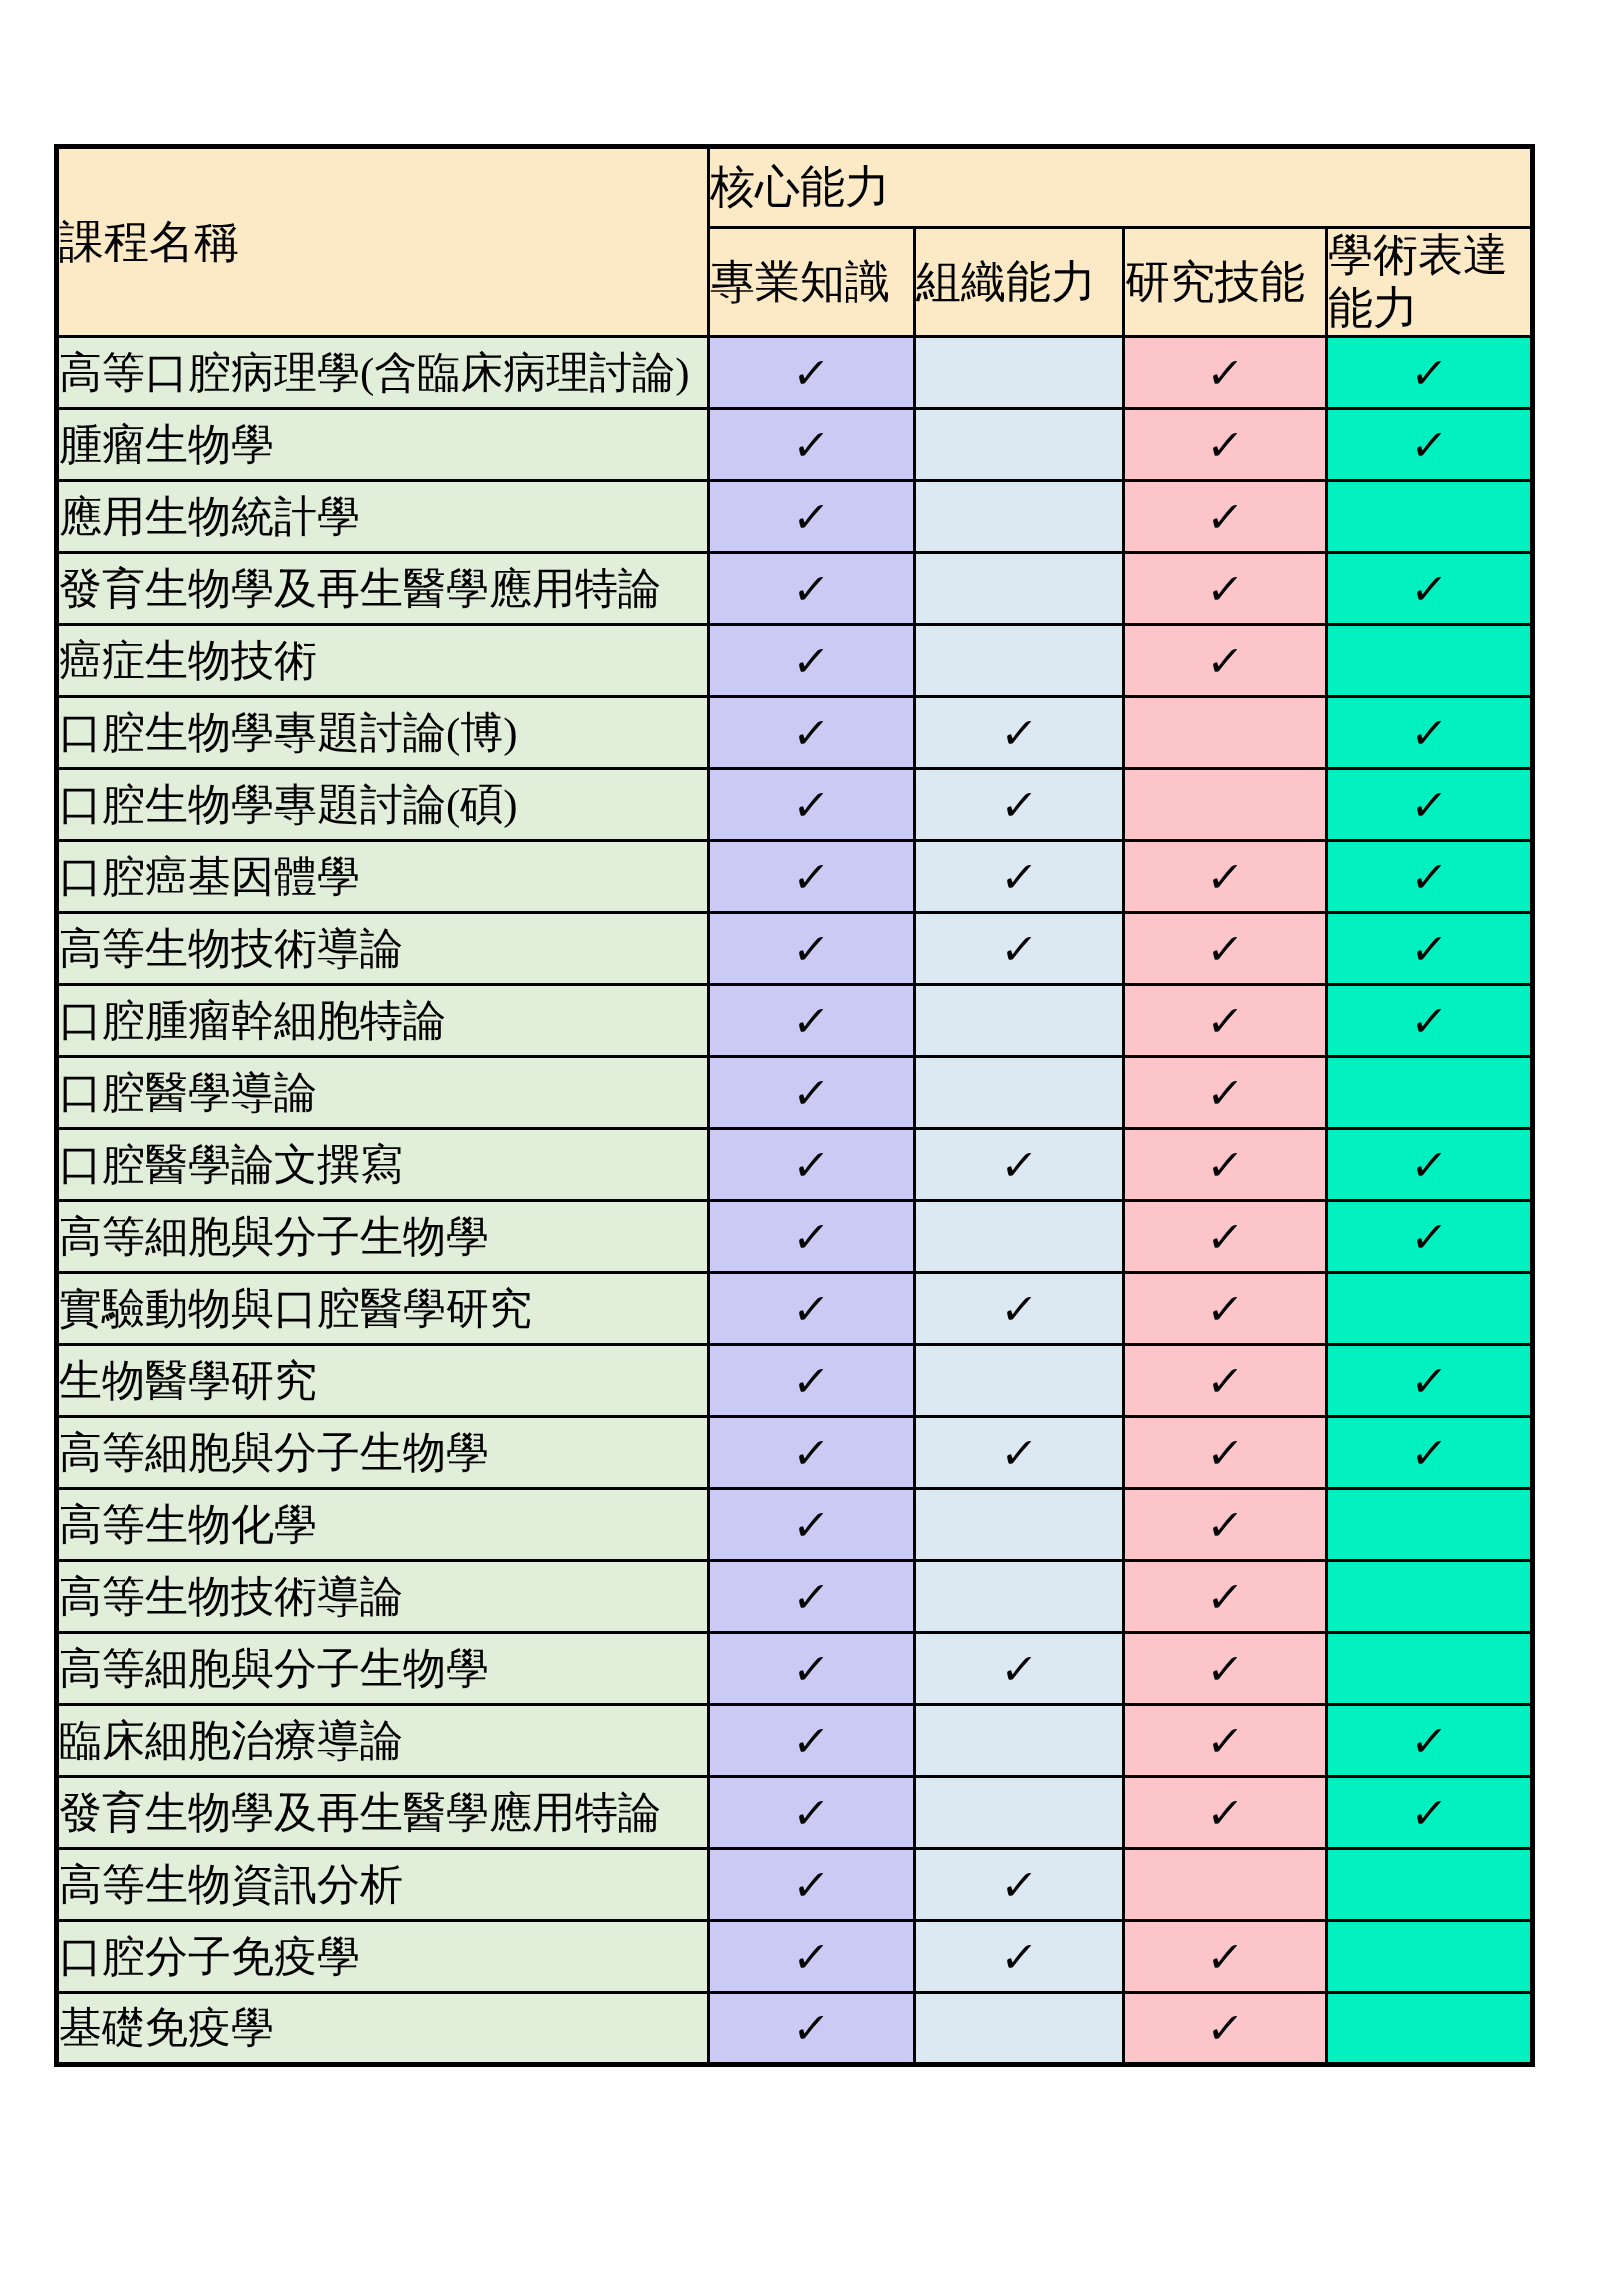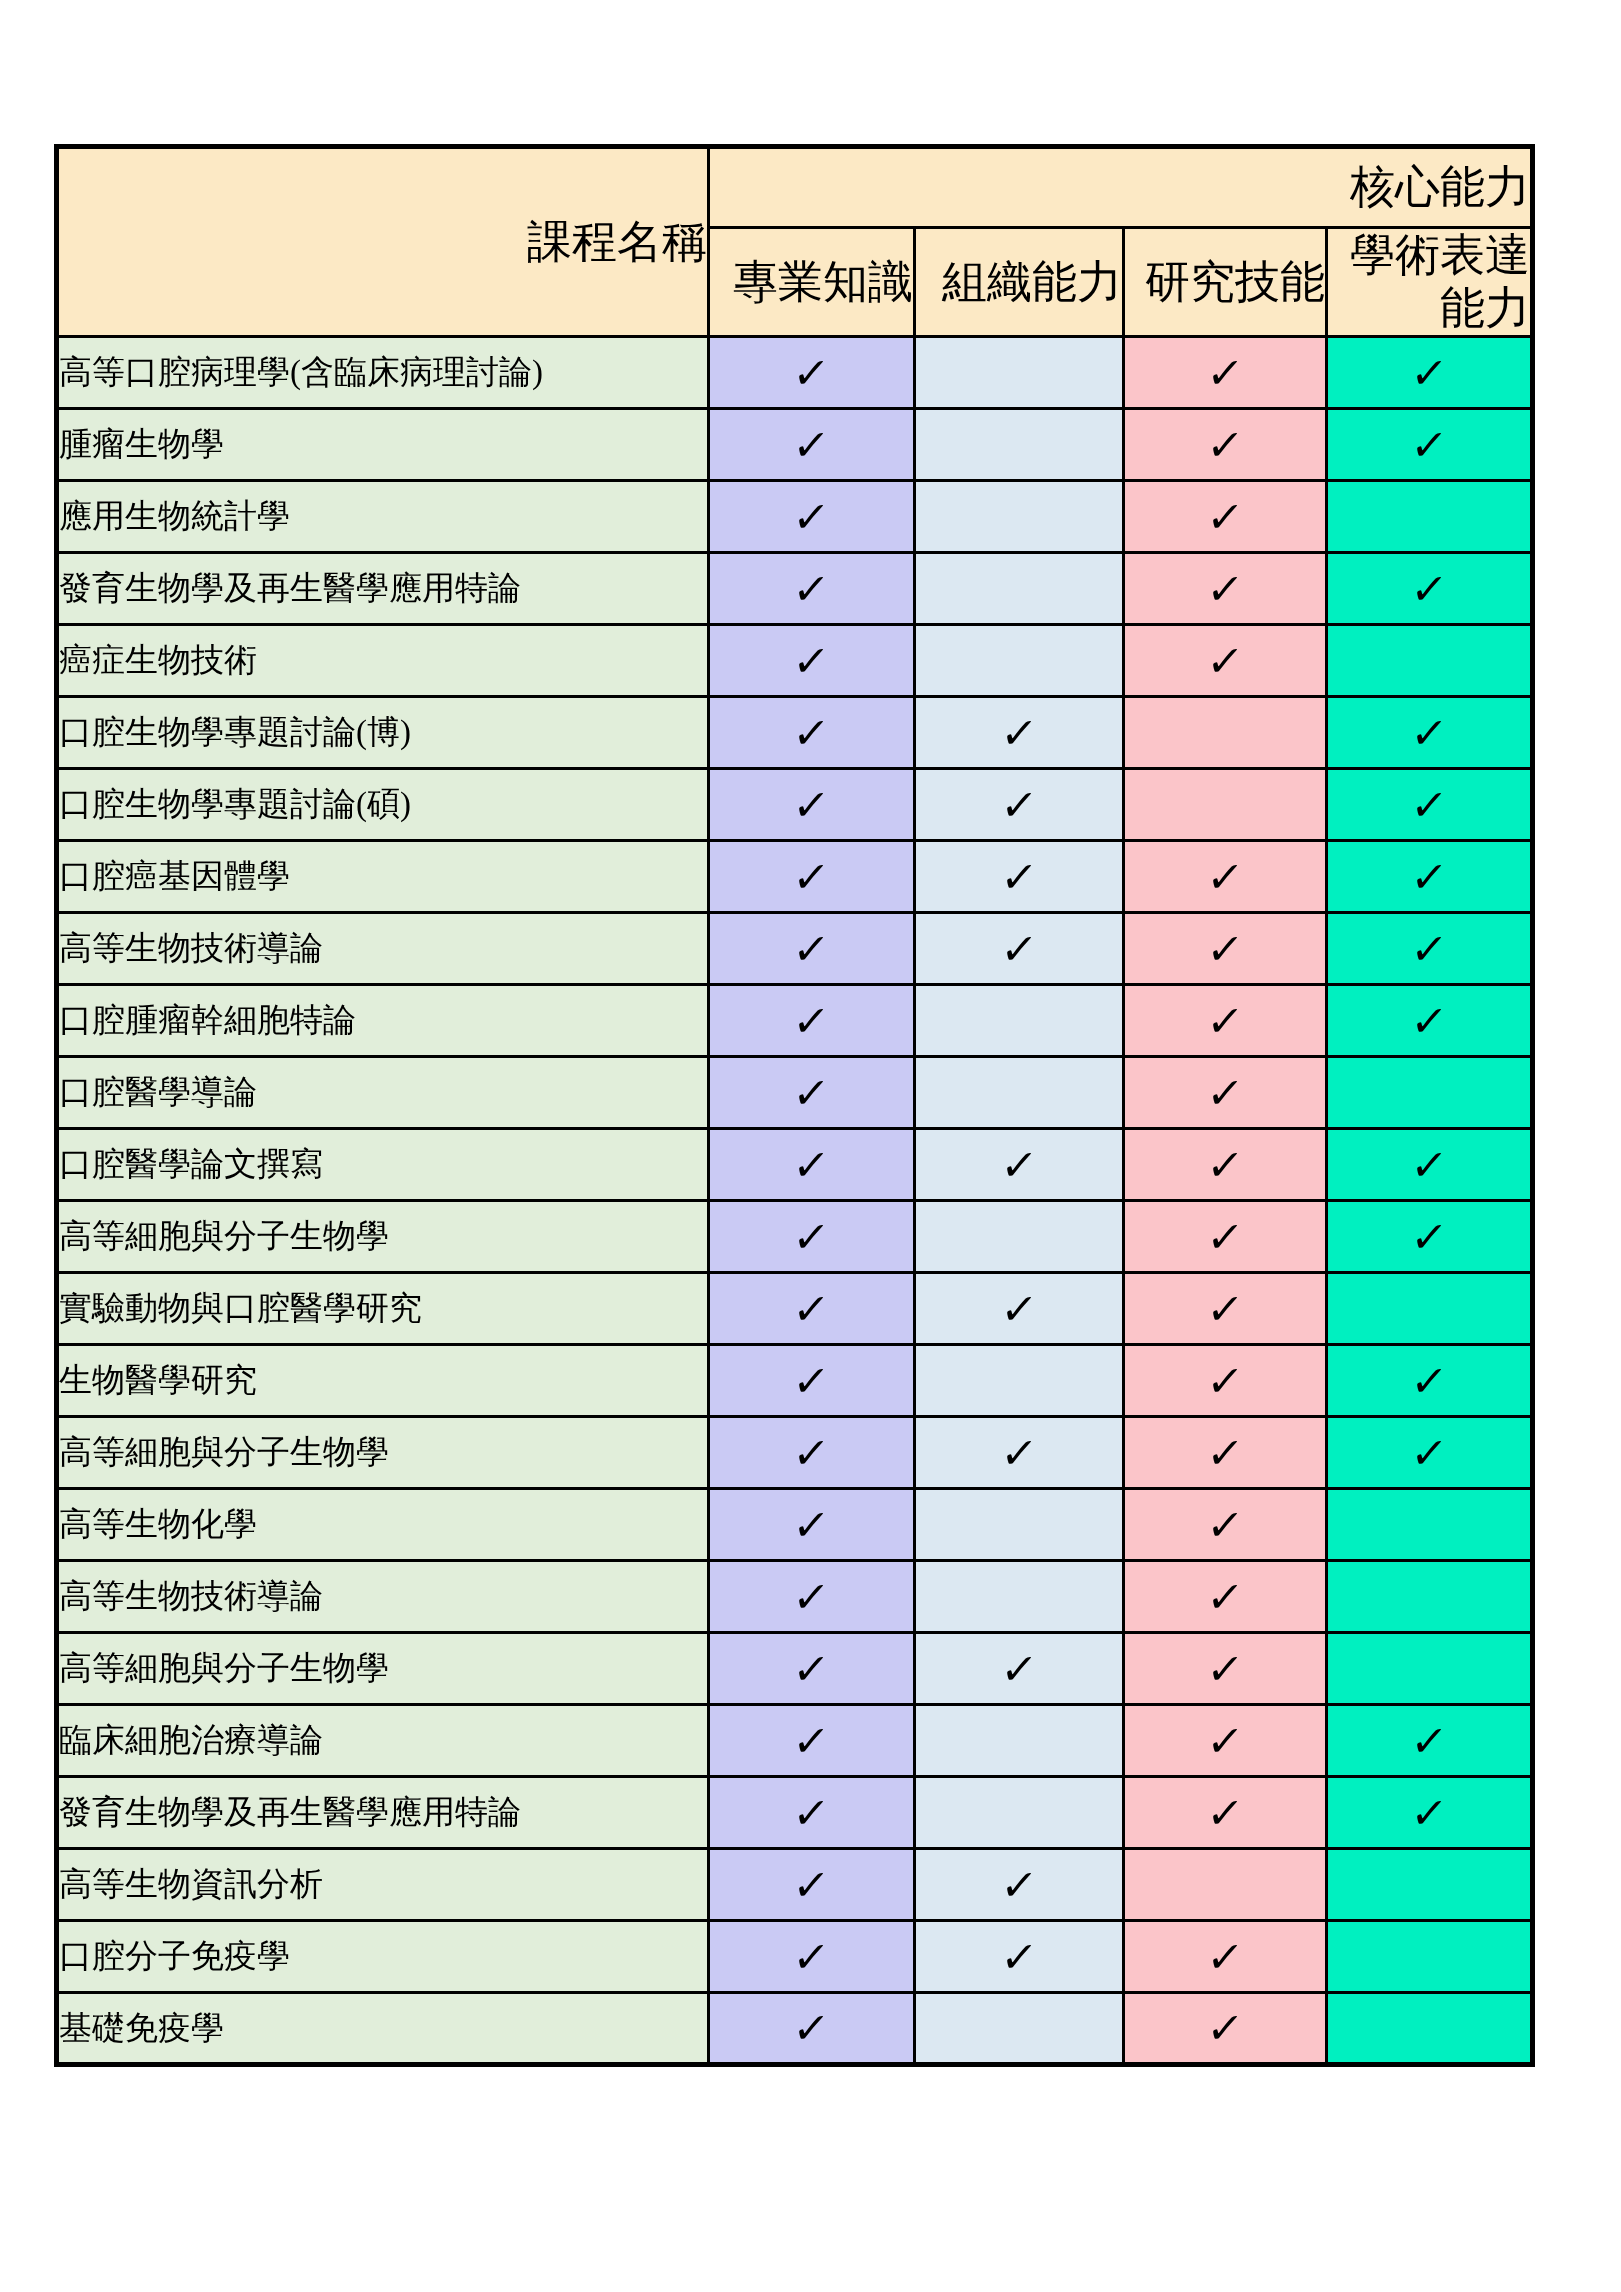--- a/index.html
+++ b/index.html
@@ -27,31 +27,31 @@
   table.course-table td {
     border: 3.9px solid var(--c-border);
     padding: 0;
     overflow: hidden;
   }
   
   thead th {
     background: var(--c-header-bg);
     font-weight: normal;
     font-size: 45px;
-    text-align: right;
+    text-align: left;
     vertical-align: middle;
     line-height: 53px;
   }
   tr.header-top { height: 81px; }
   tr.header-sub { height: 108px; }
   
   tbody tr { height: 72px; }
   td.course-cell {
     background: var(--c-course-bg);
-    font-size: 33px;
+    font-size: 43px;
     text-align: left;
     vertical-align: middle;
     padding-left: 11.8px;
     white-space: nowrap;
   }
   td.check-cell {
     text-align: center;
     vertical-align: middle;
   }
   td.col-0 { background: var(--c-knowledge-bg); }

